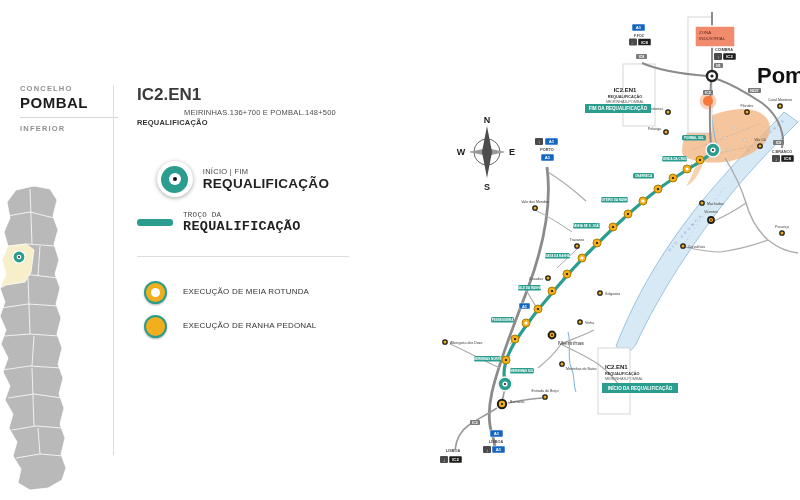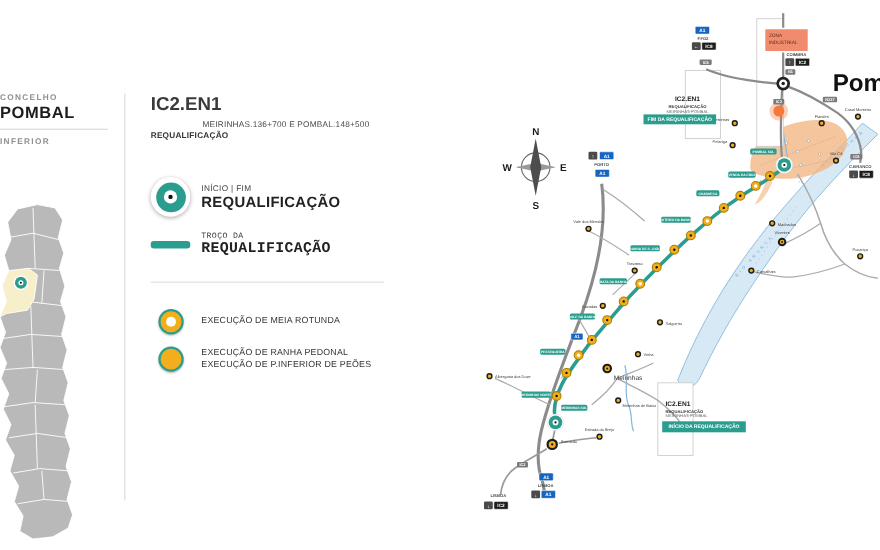--- a/index.html
+++ b/index.html
@@ -30,21 +30,21 @@
   .rnd .w{width:7px;height:7px;border-radius:50%;background:#fff;display:flex;align-items:center;justify-content:center;}
   .rnd .b{width:3px;height:3px;border-radius:50%;background:#111;}
   .rnd .w2{width:9px;height:9px;border-radius:50%;background:#fff;}
   svg text{font-family:"Liberation Sans","DejaVu Sans",sans-serif;}
 </style>
 </head>
 <body>
 
 <div id="stage">
 
-  <div class="abs" style="left:0;top:84px;width:98px;">
+  <div class="abs" style="left:20px;top:84px;width:98px;">
     <div class="kicker">CONCELHO</div>
     <div class="big">POMBAL</div>
     <div class="hline" style="margin:6px 0 6px 0;width:98px;"></div>
     <div class="kicker">INFERIOR</div>
   </div>
 
   <svg class="abs" style="left:0;top:186px;" width="85" height="310" viewBox="0 0 85 310">
     <path d="M 16,4 L 34,0 L 50,3 L 57,14 L 53,30 L 58,44 L 54,58 L 59,74 L 55,88 L 60,102 L 56,118 L 61,132 L 57,148 L 62,162 L 58,178 L 63,192 L 59,208 L 64,222 L 60,238 L 65,252 L 61,268 L 66,282 L 62,294 L 48,302 L 30,304 L 18,297 L 21,283 L 13,270 L 17,256 L 9,242 L 13,228 L 5,214 L 10,200 L 3,186 L 8,172 L 1,158 L 6,144 L 0,130 L 5,116 L 0,102 L 6,88 L 2,74 L 8,60 L 4,46 L 10,32 L 7,16 Z" fill="#b9b9b9" stroke="#ffffff" stroke-width="0.8"></path>
     <g stroke="#ffffff" stroke-width="0.8" fill="none">
       <path d="M 7,30 L 30,26 L 54,32"></path>
@@ -72,21 +72,21 @@
     </g>
   </svg>
 
   <div class="abs vline" style="left:113px;top:85px;height:370px;"></div>
 
   <div class="abs" style="left:137px;top:85px;width:212px;">
     <div class="lg-title">IC2.EN1</div>
     <div class="lg-sub">MEIRINHAS.136+700 E POMBAL.148+500</div>
     <div class="lg-sub2">REQUALIFICAÇÃO</div>
 
-    <div class="lg-row" style="margin-top:34px;">
+    <div class="lg-row" style="margin-top:34px;justify-content:center;">
       <div class="donut">
         <div class="t">
             <div class="w">
               <div class="b"></div>
             </div>
           </div>
       </div>
       <div>
         <div class="lg-top">INÍCIO | FIM</div>
         <div class="lg-main">REQUALIFICAÇÃO</div>
@@ -112,21 +112,20 @@
       </div>
       <div class="lg-item-label">EXECUÇÃO DE MEIA ROTUNDA</div>
     </div>
 
     <div class="lg-row" style="margin-top:11px;">
       <div style="width:36px;display:flex;justify-content:center;">
         <div class="rnd"></div>
       </div>
       <div>
         <div class="lg-item-label">EXECUÇÃO DE RANHA PEDONAL</div>
-        <div class="lg-item-label">EXECUÇÃO DE P.INFERIOR DE PEÕES</div>
       </div>
     </div>
   </div>
 
   <svg class="abs" style="left:430px;top:0;" width="370" height="500" viewBox="0 0 370 500">
 
     <path d="M 186,346 C 200,310 220,272 244,238 C 264,209 286,184 308,160 C 322,145 340,128 354,112 L 368,122 C 352,138 336,154 320,172 C 298,196 276,226 256,256 C 236,286 218,318 206,344 C 200,354 194,354 186,346 Z" fill="#D8E9F6" stroke="#85B7DC" stroke-width="0.8"></path>
     <g stroke="#A9CCE8" stroke-width="0.7" stroke-dasharray="2,2.5">
       <path d="M 230,260 C 244,238 258,218 272,200" fill="none"></path>
       <path d="M 252,248 C 266,226 280,206 294,188" fill="none"></path>

